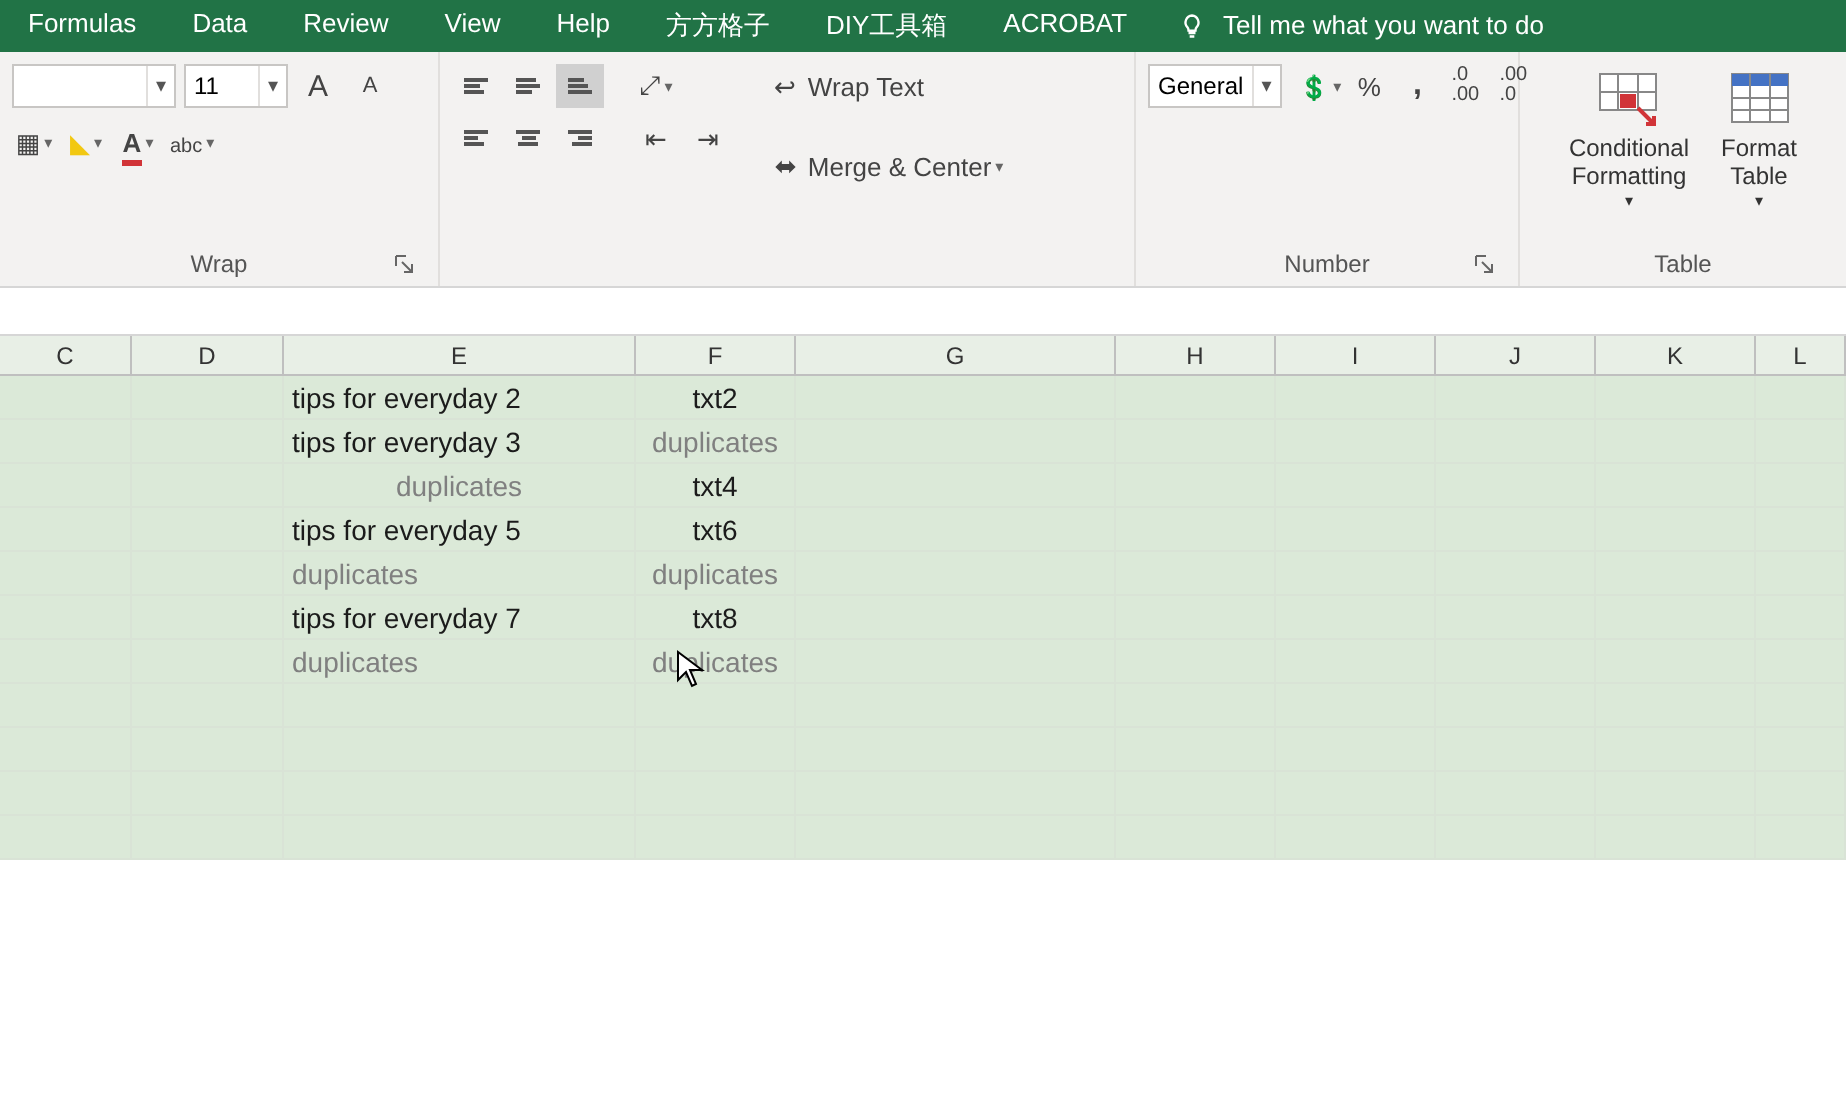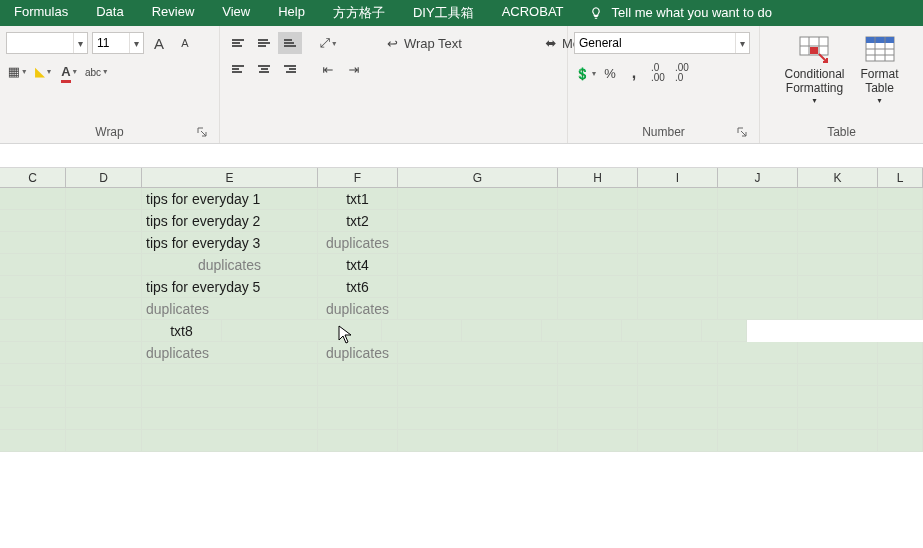--- a/index.html
+++ b/index.html
@@ -190,35 +190,35 @@
             <span class="orient-ico"></span>
           </div>
         <div></div>
         <div class="btn">
             <span>⇤</span>
           </div>
         <div class="btn">
             <span>⇥</span>
           </div>
       </div>
-      <div style="display:flex; gap:8px;">
+      <div style="display:flex; flex-direction:column; gap:18px;">
         <div class="btn" style="justify-content:flex-start; padding:0 6px; width:150px;">
           <span class="wrap-ico" style="margin-right:6px"></span>
           <span>Wrap Text</span>
         </div>
         <div class="btn drop" style="justify-content:flex-start; padding:0 6px; width:150px;text-align:center;">
           <span class="merge-ico" style="margin-right:6px"></span>
           <span>Merge &amp; Center</span>
         </div>
       </div>
     </div>
   </div>
 
   <div class="group" style="width:192px">
-    <div class="group-body" style="flex-direction:column; gap:8px; width:100%;">
+    <div class="group-body" style="flex-direction:row; gap:8px; width:100%;">
       <div class="combo" style="width:176px">
         <span class="val">General</span>
           <span class="arrow">▾</span>
       </div>
       <div style="display:flex; gap:2px;">
         <div class="btn drop">
             <span class="acct-ico"></span>
           </div>
         <div class="btn">
             <span class="pct-ico"></span>
@@ -296,32 +296,20 @@
       <div style="width: 80px;">H</div>
       <div style="width: 80px;">I</div>
       <div style="width: 80px;">J</div>
       <div style="width: 80px;">K</div>
       <div style="width: 45px;">L</div>
     </div>
   <div class="rows" id="rows">
       <div class="row">
         <div class="cell colC" style="width: 66px;"></div>
         <div class="cell colD" style="width: 76px;"></div>
-        <div class="cell colE left" style="width: 176px;">tips for everyday 1</div>
-        <div class="cell colF center" style="width: 80px;">txt1</div>
-        <div class="cell colG" style="width: 160px;"></div>
-        <div class="cell colH" style="width: 80px;"></div>
-        <div class="cell colI" style="width: 80px;"></div>
-        <div class="cell colJ" style="width: 80px;"></div>
-        <div class="cell colK" style="width: 80px;"></div>
-        <div class="cell colL" style="width: 45px;"></div>
-      </div>
-      <div class="row">
-        <div class="cell colC" style="width: 66px;"></div>
-        <div class="cell colD" style="width: 76px;"></div>
         <div class="cell colE left" style="width: 176px;">tips for everyday 2</div>
         <div class="cell colF center" style="width: 80px;">txt2</div>
         <div class="cell colG" style="width: 160px;"></div>
         <div class="cell colH" style="width: 80px;"></div>
         <div class="cell colI" style="width: 80px;"></div>
         <div class="cell colJ" style="width: 80px;"></div>
         <div class="cell colK" style="width: 80px;"></div>
         <div class="cell colL" style="width: 45px;"></div>
       </div>
       <div class="row">
@@ -368,20 +356,21 @@
         <div class="cell colG" style="width: 160px;"></div>
         <div class="cell colH" style="width: 80px;"></div>
         <div class="cell colI" style="width: 80px;"></div>
         <div class="cell colJ" style="width: 80px;"></div>
         <div class="cell colK" style="width: 80px;"></div>
         <div class="cell colL" style="width: 45px;"></div>
       </div>
       <div class="row">
         <div class="cell colC" style="width: 66px;"></div>
         <div class="cell colD" style="width: 76px;"></div>
+        <div class="cell colE left" style="width: 176px;">tips for everyday 7</div>
         <div class="cell colF center" style="width: 80px;">txt8</div>
         <div class="cell colG" style="width: 160px;"></div>
         <div class="cell colH" style="width: 80px;"></div>
         <div class="cell colI" style="width: 80px;"></div>
         <div class="cell colJ" style="width: 80px;"></div>
         <div class="cell colK" style="width: 80px;"></div>
         <div class="cell colL" style="width: 45px;"></div>
       </div>
       <div class="row">
         <div class="cell colC" style="width: 66px;"></div>

